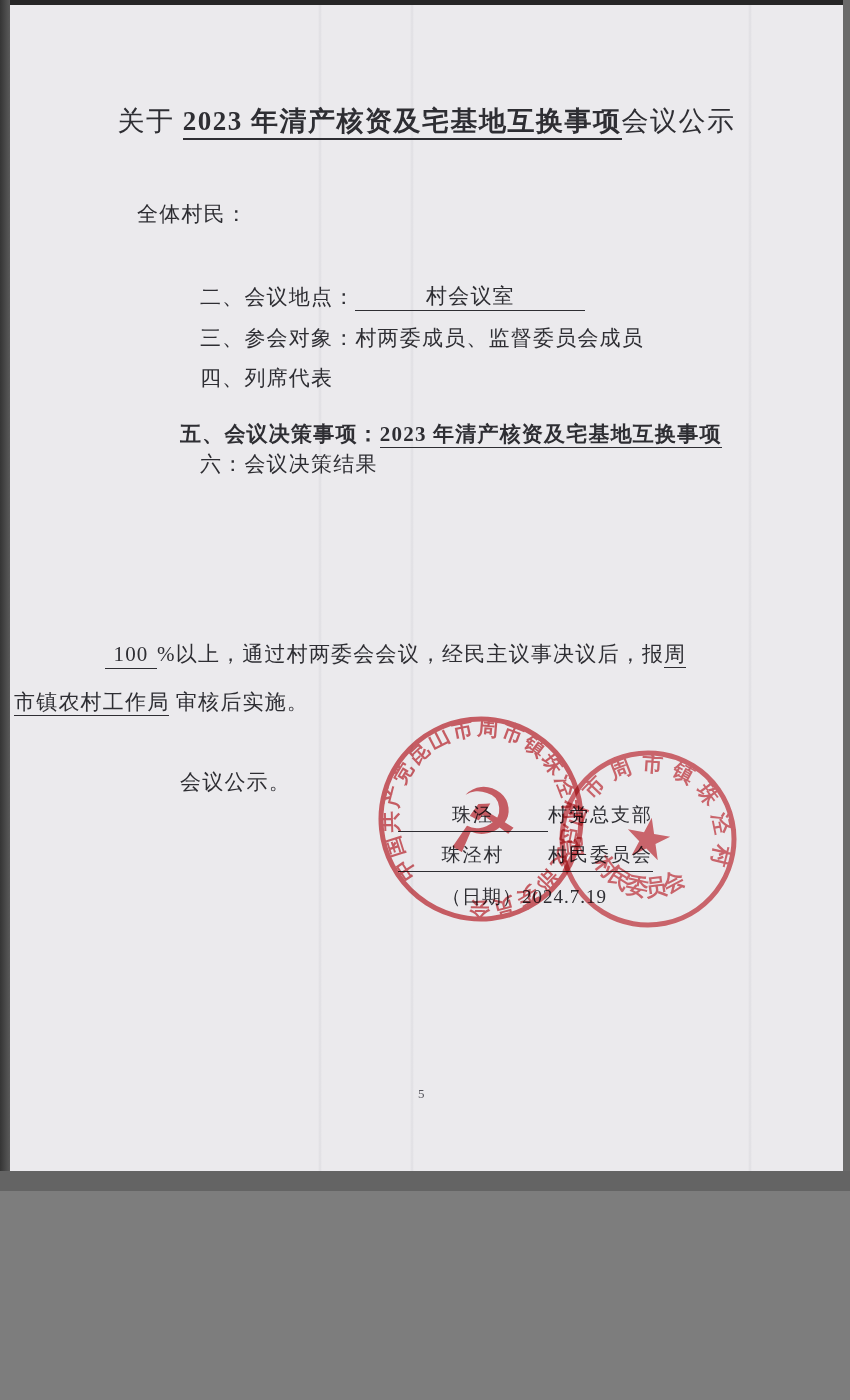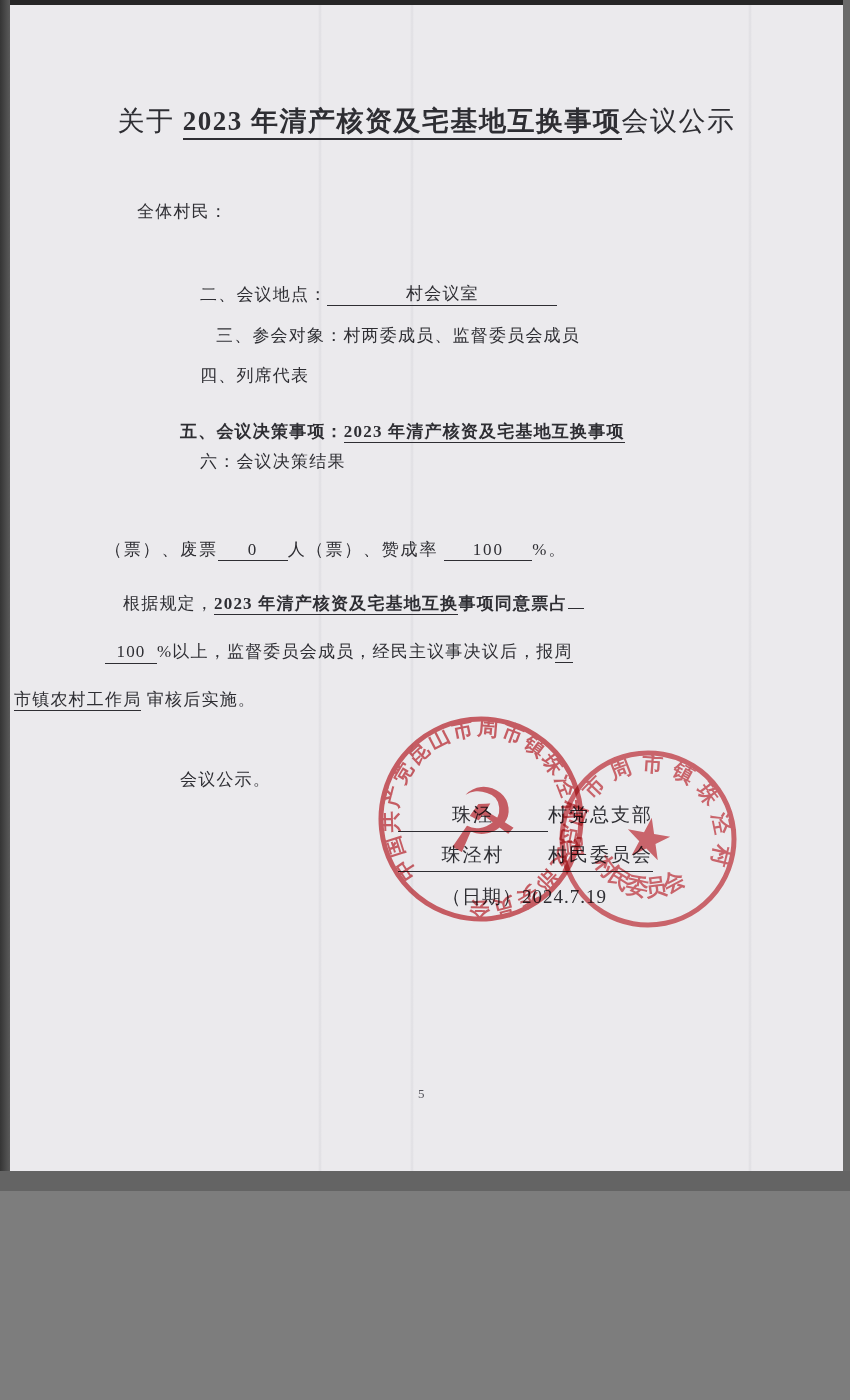--- a/index.html
+++ b/index.html
@@ -13,21 +13,21 @@
   .edge-right{position:absolute;left:843px;top:0;width:7px;height:1191px;background:#6a6a6a;}
   .edge-bottom{position:absolute;left:0;top:1171px;width:850px;height:20px;background:#646464;}
   .paper{
     position:absolute;left:10px;top:5px;width:833px;height:1166px;
     background:#ebeaed;color:#2e2e33;
     background-image:
       linear-gradient(90deg, transparent 308px, rgba(120,120,135,.10) 310px, transparent 312px),
       linear-gradient(90deg, transparent 400px, rgba(120,120,135,.10) 402px, transparent 404px),
       linear-gradient(90deg, transparent 738px, rgba(120,120,135,.10) 740px, transparent 742px);
   }
-  .line{position:absolute;white-space:nowrap;font-size:17px;letter-spacing:1.2px;}
+  .line{position:absolute;white-space:nowrap;font-size:21px;letter-spacing:1.2px;}
   .title{
     position:absolute;top:98px;left:0;width:833px;text-align:center;
     font-size:27px;letter-spacing:1.5px;white-space:nowrap;
   }
   .title .mid{font-weight:700;border-bottom:2px solid #2e2e33;padding-bottom:2px;}
   .uv{
     display:inline-block;text-align:center;
     border-bottom:1.6px solid #2e2e33;vertical-align:bottom;
   }
   .u-inline{border-bottom:1.6px solid #2e2e33;padding-bottom:1px;}
@@ -58,43 +58,37 @@
       <span>关于 </span><span class="mid">2023 年清产核资及宅基地互换事项</span><span>会议公示</span>
     </div>
 
     <div class="line" style="left:127px;top:195px;">全体村民：</div>
 
 
     <div class="line" style="left:190px;top:277px;">
       <span>二、会议地点：</span><span class="uv" style="width:230px;">村会议室</span>
     </div>
 
-    <div class="line" style="left:190px;top:319px;margin-left:16px;">
+    <div class="line" style="left:190px;top:319px;">
       <span>三、参会对象：</span><span>村两委成员、监督委员会成员</span>
     </div>
 
     <div class="line" style="left:190px;top:359px;">四、列席代表</div>
 
     <div class="line" style="left:170px;top:401px;margin-top:14px;">
       <span class="bold">五、会议决策事项：</span><span class="bold u-inline">2023 年清产核资及宅基地互换事项</span>
     </div>
 
     <div class="line" style="left:190px;top:445px;text-align:center;">六：会议决策结果</div>
 
 
-    <div class="line" style="left:95px;top:533px;letter-spacing:1.8px;">
-      <span>（票）、废票</span><span class="uv" style="width:70px;">0</span><span>人（票）、赞成率 </span><span class="uv" style="width:88px;">100</span><span>%。</span>
-    </div>
 
-    <div class="line" style="left:113px;top:587px;">
-      <span>根据规定，</span><span class="bold u-inline">2023 年清产核资及宅基地互换</span><span class="bold">事项同意票占</span><span class="u-blank"></span>
-    </div>
 
     <div class="line" style="left:95px;top:635px;">
-      <span class="u-inline" style="display:inline-block;width:52px;text-align:center;">100</span><span>%以上，监督委员会成员，经民主议事决议后，报</span><span class="u-inline">周</span>
+      <span class="u-inline" style="display:inline-block;width:52px;text-align:center;">100</span><span>%以上，通过村两委会会议，经民主议事决议后，报</span><span class="u-inline">周</span>
     </div>
 
     <div class="line center-line" style="top:683px;">
       <span class="u-inline">市镇农村工作局</span><span> 审核后实施。</span>
     </div>
 
     <div class="line" style="left:170px;top:763px;">会议公示。</div>
 
     <div class="sig-row" style="left:388px;top:797px;">
       <span class="sig-fill">珠泾</span><span class="sig-org">村党总支部</span>

